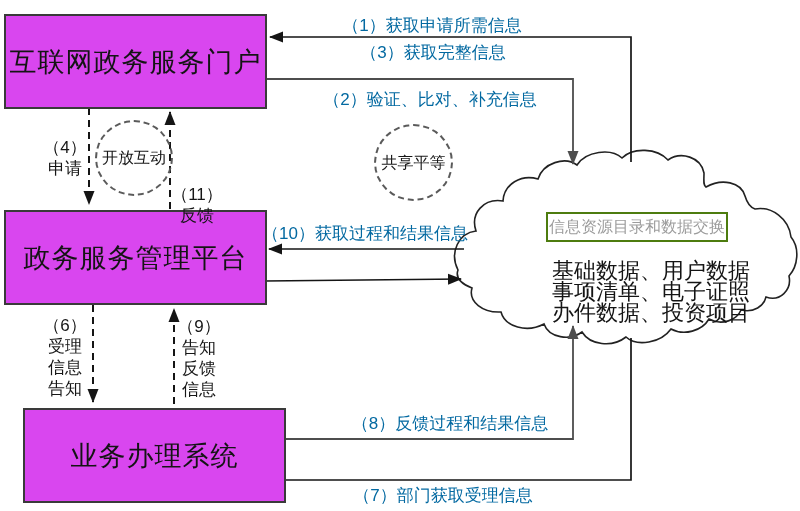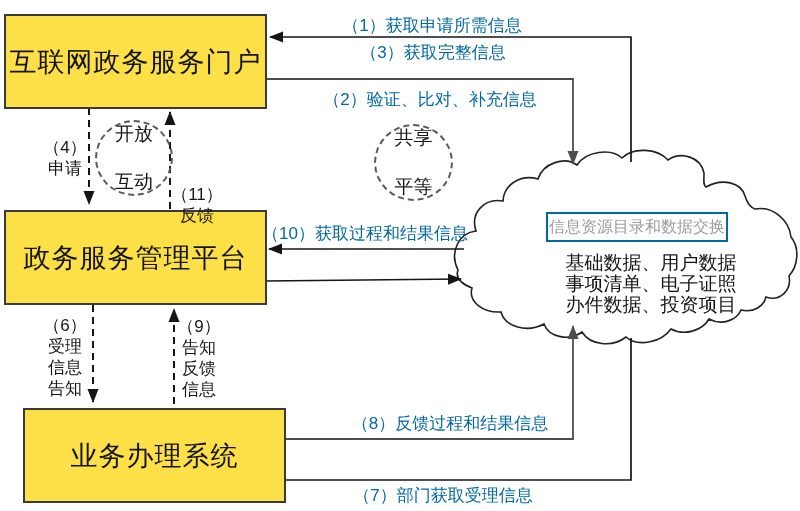--- a/index.html
+++ b/index.html
@@ -2,55 +2,55 @@
 <html><head>
 <meta charset="utf-8">
 <style>
   html,body{margin:0;padding:0;background:#fff;}
   .stage{
     position:relative;width:800px;height:511px;background:#fff;overflow:hidden;
     font-family:"Liberation Sans","DejaVu Sans",sans-serif;color:#111;
   }
   .stage svg{position:absolute;left:0;top:0;}
   .node{
-    position:absolute;border:2px solid #3a3a3a;background:#fde047;
+    position:absolute;border:2px solid #3a3a3a;background:#d946ef;
     display:flex;align-items:center;justify-content:center;
     font-size:27px;letter-spacing:1px;white-space:nowrap;color:#141414;
   }
   .node-portal{left:4px;top:14px;width:259px;height:91px;}
   .node-platform{left:4px;top:210px;width:259px;height:91px;}
   .node-business{left:4px;top:408px;width:259px;height:91px;margin-left:19px;}
   .badge{
     position:absolute;border:2px dashed #5a5a5a;border-radius:50%;
-    display:flex;flex-direction:column;align-items:center;justify-content:space-between;
-    font-size:19px;line-height:24px;background:transparent;color:#161616;
+    display:flex;flex-direction:row;align-items:center;justify-content:center;
+    font-size:16px;line-height:24px;background:transparent;color:#161616;
   }
   .badge-open{left:95px;top:120px;width:74px;height:72px;}
   .badge-share{left:374px;top:124px;width:75px;height:73px;}
   .hlabel{
     position:absolute;transform:translate(-50%,-50%);
     font-size:17px;white-space:nowrap;color:#0369a1;
   }
   .vlabel{
     position:absolute;transform:translate(-50%,-50%);text-align:center;
     font-size:17px;line-height:21px;white-space:nowrap;color:#161616;
   }
   .cloud-title{
     position:absolute;left:637px;top:171px;transform:translateX(-50%);
     text-align:center;font-size:20px;line-height:21px;white-space:nowrap;color:#141414;
   }
   .cloud-banner{
     position:absolute;left:546px;top:212px;width:182px;height:30px;
-    border:2px solid #0369a1;box-sizing:border-box;background:#fff;
+    border:2px solid #4d7c0f;box-sizing:border-box;background:#fff;
     display:flex;align-items:center;justify-content:center;
     font-size:16px;color:#9c9c9c;white-space:nowrap;
   }
   .cloud-data{
-    position:absolute;left:651px;top:252px;transform:translateX(-50%);
-    text-align:center;font-size:19px;line-height:21px;white-space:nowrap;color:#141414;
+    position:absolute;left:651px;top:260px;transform:translateX(-50%);
+    text-align:center;font-size:22px;line-height:21px;white-space:nowrap;color:#141414;
   }
 </style>
 </head>
 <body>
 
 <div class="stage">
 
   <svg width="800" height="511" viewBox="0 0 800 511">
     <defs>
       <marker id="ahB" markerUnits="userSpaceOnUse" markerWidth="15" markerHeight="12" refX="13" refY="6" orient="auto">

